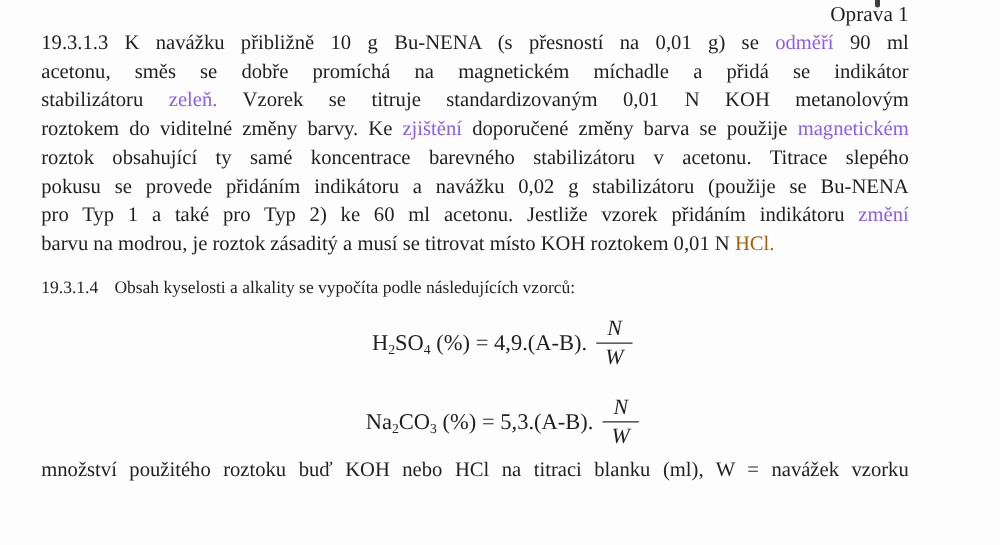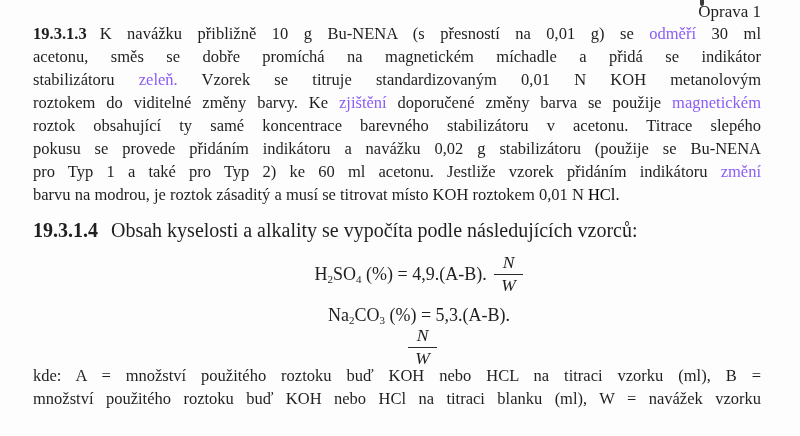--- a/index.html
+++ b/index.html
@@ -7,73 +7,73 @@
     width:800px;height:436px;
     background:#fdfdfd;
     font-family:"Liberation Serif","DejaVu Serif",serif;
     color:#1f1f1f;
     overflow:hidden;
   }
   .page{
     position:relative;
     width:800px;height:392px;
     box-sizing:border-box;
-    padding:2px 39px 0 33px;
+    padding:2px 73px 0 33px;
   }
   .scan-mark{
     position:absolute;
     left:700px;top:0;
     width:4px;height:6px;
     background:#3c3c3c;
     border-radius:0 0 2px 2px;
   }
   .oprava{
     height:20px;line-height:20px;
     font-size:17px;
     text-align:right;
   }
   .para{font-size:16.5px;}
   .line{
     height:23px;line-height:23px;
     overflow:hidden;
     white-space:normal;
   }
   .j{text-align:justify;text-align-last:justify;}
-  .secnum{font-weight:bold;margin-right:13px;}
+  .secnum{font-weight:normal;margin-right:13px;}
   .teal{color:#8b5cf6;}
-  .blue{color:#000000;}
+  .blue{color:#a16207;}
   .sub{font-size:11px;vertical-align:-3px;line-height:0;}
-  .heading{margin-top:13px;font-size:20px;}
+  .heading{margin-top:13px;font-size:14px;}
   .formula{
     display:flex;justify-content:center;align-items:center;
     height:52px;font-size:18px;
     position:relative;left:22px;
   }
   .formula.f1{margin-top:6px;text-align:right;}
-  .formula.f2{margin-top:11px;flex-direction:column;}
+  .formula.f2{margin-top:11px;}
   .frac{
     display:inline-flex;flex-direction:column;align-items:center;
     font-style:italic;font-size:17.5px;line-height:1.12;
     margin-left:7px;
   }
   .frac .num{border-bottom:1.5px solid #2a2a2a;padding:0 9px 1px;}
   .frac .den{padding-top:1px;}
   .kde{margin-top:1px;}
 </style>
 </head>
 <body>
 
 <div class="page">
 
   <div class="scan-mark"></div>
 
   <div class="oprava">Oprava 1</div>
 
   <div class="para">
-    <div class="line j"><span class="secnum">19.3.1.3</span><span>K navážku přibližně 10 g Bu-NENA (s přesností na 0,01 g) se </span><span class="teal">odměří</span><span> 30 ml</span></div>
+    <div class="line j"><span class="secnum">19.3.1.3</span><span>K navážku přibližně 10 g Bu-NENA (s přesností na 0,01 g) se </span><span class="teal">odměří</span><span> 90 ml</span></div>
     <div class="line j"><span>acetonu, směs se dobře promíchá na magnetickém míchadle a přidá se indikátor</span></div>
     <div class="line j"><span>stabilizátoru </span><span class="teal">zeleň.</span><span> Vzorek se titruje standardizovaným 0,01 N KOH metanolovým</span></div>
     <div class="line j"><span>roztokem do viditelné změny barvy. Ke </span><span class="teal">zjištění</span><span> doporučené změny barva se použije </span><span class="teal">magnetickém</span></div>
     <div class="line j"><span>roztok obsahující ty samé koncentrace barevného stabilizátoru v acetonu. Titrace slepého</span></div>
     <div class="line j"><span>pokusu se provede přidáním indikátoru a navážku 0,02 g stabilizátoru (použije se Bu-NENA</span></div>
     <div class="line j"><span>pro Typ 1 a také pro Typ 2) ke 60 ml acetonu. Jestliže vzorek přidáním indikátoru </span><span class="teal">změní</span></div>
     <div class="line"><span>barvu na modrou, je roztok zásaditý a musí se titrovat místo KOH roztokem 0,01 N </span><span class="blue">HCl.</span></div>
   </div>
 
   <div class="heading">
@@ -90,17 +90,16 @@
 
   <div class="formula f2">
     <span class="lhs"><span>Na</span><span class="sub">2</span><span>CO</span><span class="sub">3</span><span> (%) = 5,3.(A-B).</span></span>
     <span class="frac">
       <span class="num">N</span>
       <span class="den">W</span>
     </span>
   </div>
 
   <div class="para kde">
-    <div class="line j"><span>kde: A = množství použitého roztoku buď KOH nebo HCL na titraci vzorku (ml), B =</span></div>
     <div class="line j"><span>množství použitého roztoku buď KOH nebo HCl na titraci blanku (ml), W = navážek vzorku</span></div>
   </div>
 
 </div>
 
 </body></html>

